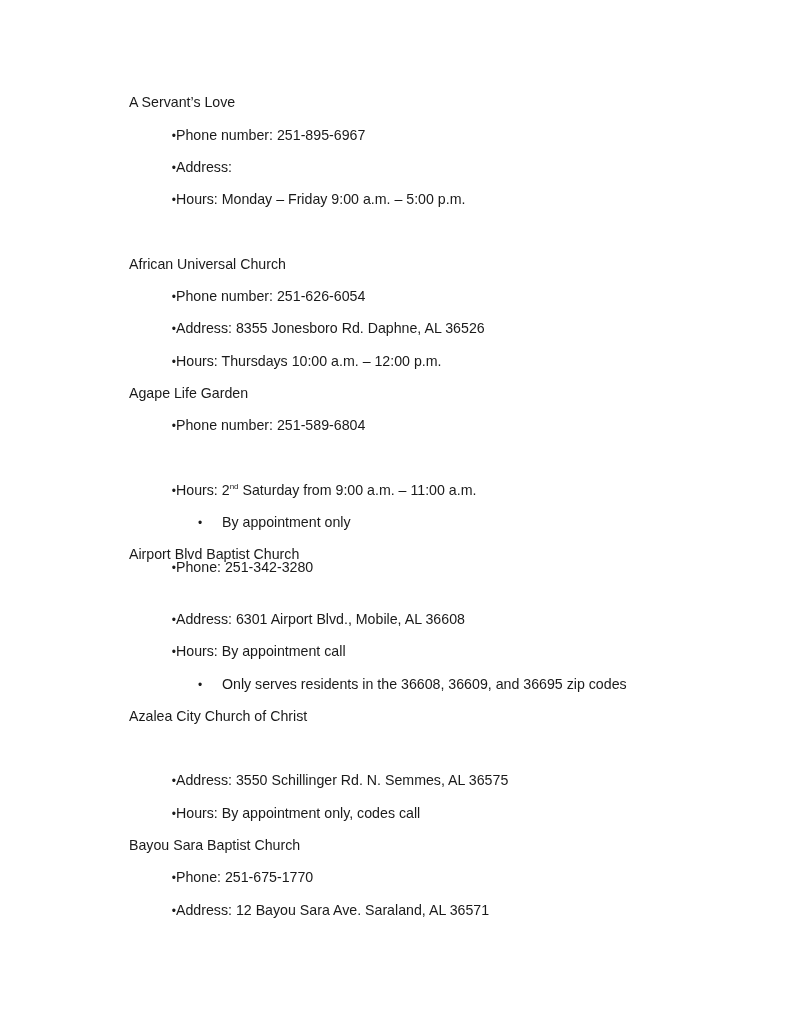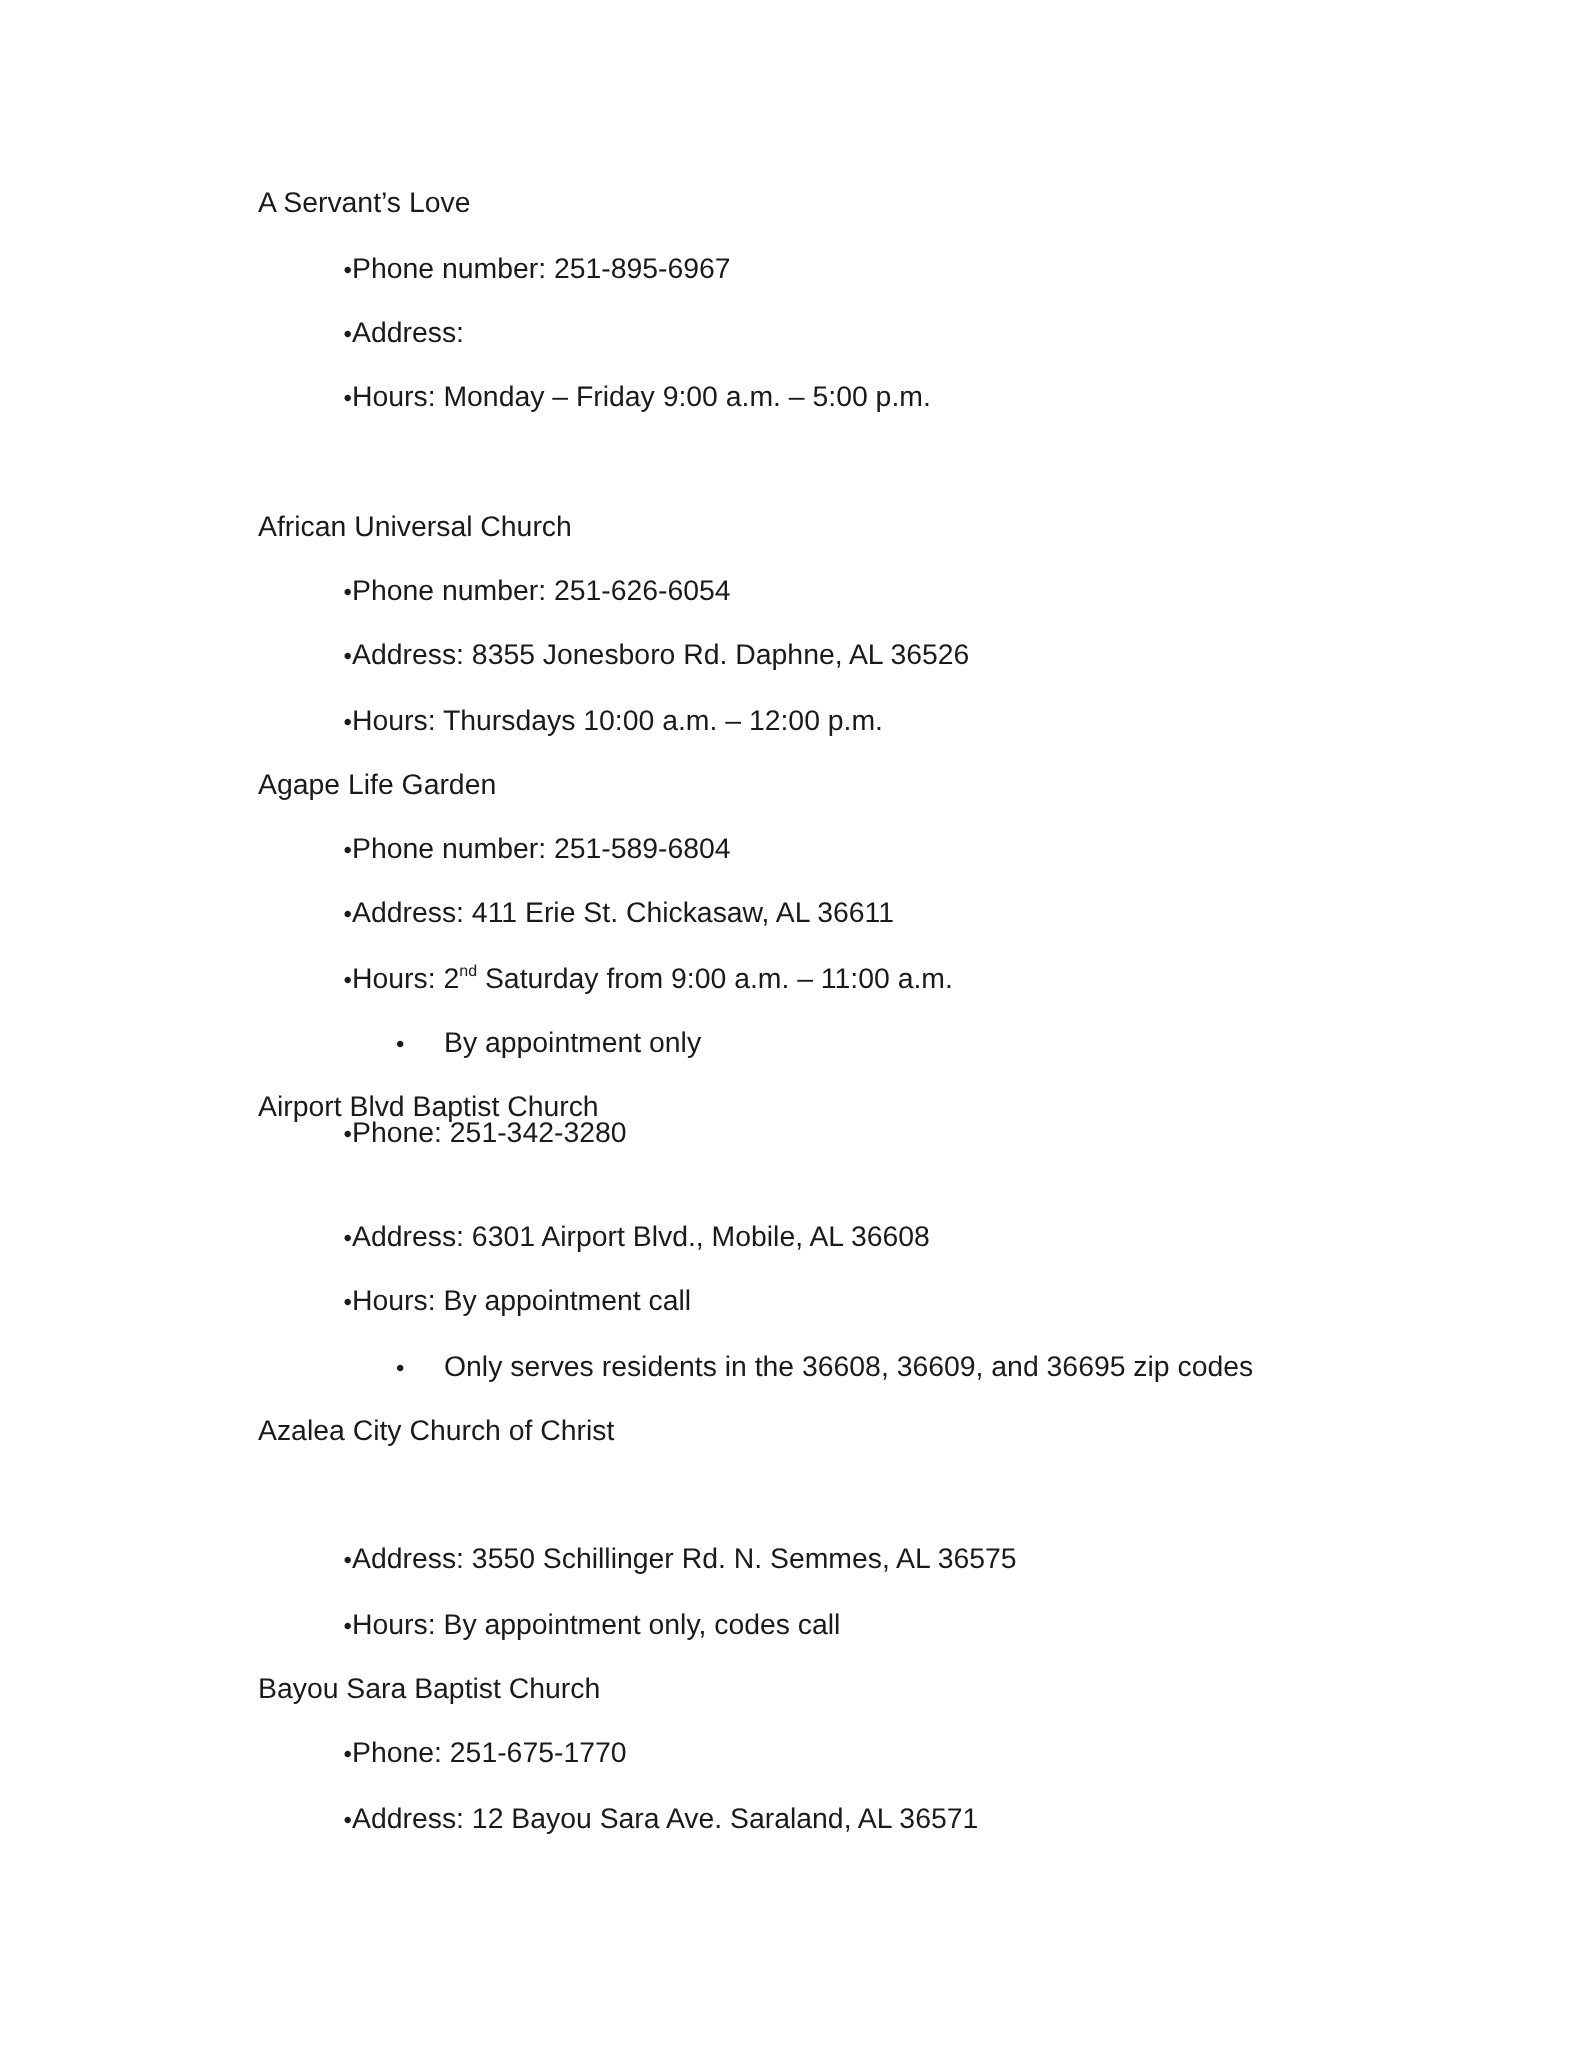--- a/index.html
+++ b/index.html
@@ -24,21 +24,20 @@
   <div class="line l1" style="top:155px"><span class="bullet">•</span><span class="txt">Address:</span></div>
   <div class="line l1" style="top:187px"><span class="bullet">•</span><span class="txt">Hours: Monday – Friday 9:00 a.m. – 5:00 p.m.</span></div>
 
   <div class="line heading" style="top:252px">African Universal Church</div>
   <div class="line l1" style="top:284px"><span class="bullet">•</span><span class="txt">Phone number: 251-626-6054</span></div>
   <div class="line l1" style="top:316px"><span class="bullet">•</span><span class="txt">Address: 8355 Jonesboro Rd. Daphne, AL 36526</span></div>
   <div class="line l1" style="top:349px"><span class="bullet">•</span><span class="txt">Hours: Thursdays 10:00 a.m. – 12:00 p.m.</span></div>
 
   <div class="line heading" style="top:381px">Agape Life Garden</div>
   <div class="line l1" style="top:413px"><span class="bullet">•</span><span class="txt">Phone number: 251-589-6804</span></div>
-  <div class="line l1" style="top:445px"><span class="bullet">•</span><span class="txt">Address: 411 Erie St. Chickasaw, AL 36611</span></div>
   <div class="line l1" style="top:478px"><span class="bullet">•</span><span class="txt"><span>Hours: 2</span><sup>nd</sup><span> Saturday from 9:00 a.m. – 11:00 a.m.</span></span></div>
   <div class="line l2" style="top:510px"><span class="bullet">•</span><span class="txt">By appointment only</span></div>
 
   <div class="line heading" style="top:542px">Airport Blvd Baptist Church</div>
   <div class="line l1" style="top:555px"><span class="bullet">•</span><span class="txt">Phone: 251-342-3280</span></div>
   <div class="line l1" style="top:607px"><span class="bullet">•</span><span class="txt">Address: 6301 Airport Blvd., Mobile, AL 36608</span></div>
   <div class="line l1" style="top:639px"><span class="bullet">•</span><span class="txt">Hours: By appointment call</span></div>
   <div class="line l2" style="top:672px"><span class="bullet">•</span><span class="txt">Only serves residents in the 36608, 36609, and 36695 zip codes</span></div>
 
   <div class="line heading" style="top:704px">Azalea City Church of Christ</div>

